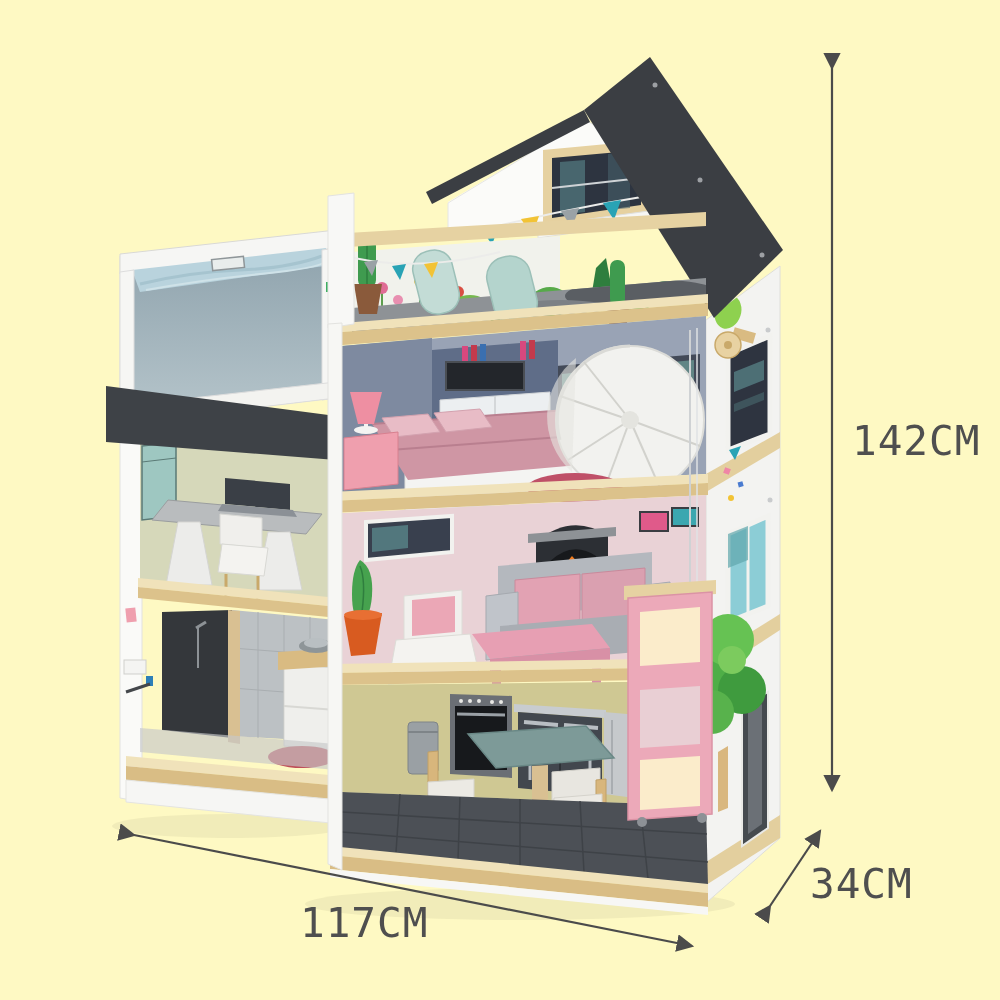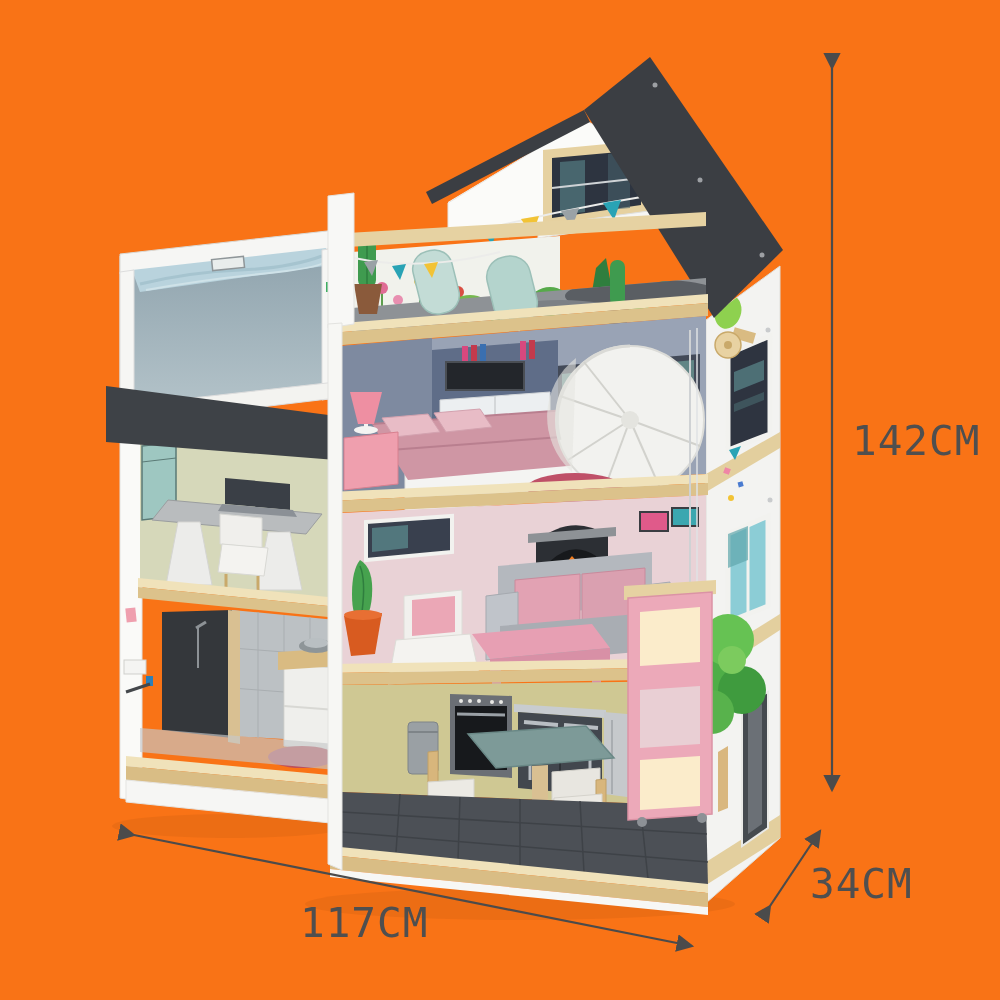--- a/index.html
+++ b/index.html
@@ -1,16 +1,16 @@
 <!DOCTYPE html>
 <html><head>
 <meta charset="utf-8">
 <style>
   html,body{margin:0;padding:0;background:#fdfdfd;}
-  #canvas{position:relative;width:1000px;height:1000px;background:#f97316;overflow:hidden;
+  #canvas{position:relative;width:1000px;height:1000px;background:#fef9c3;overflow:hidden;
           font-family:"DejaVu Sans Mono","Liberation Mono",monospace;}
   svg{position:absolute;left:0;top:0;}
   .dim-label{font-family:"DejaVu Sans Mono","Liberation Mono",monospace;
              font-size:41px;fill:#4f4f4f;letter-spacing:1px;}
 </style>
 </head>
 <body>
 
 <div id="canvas">
 <svg width="1000" height="1000" viewBox="0 0 1000 1000">

